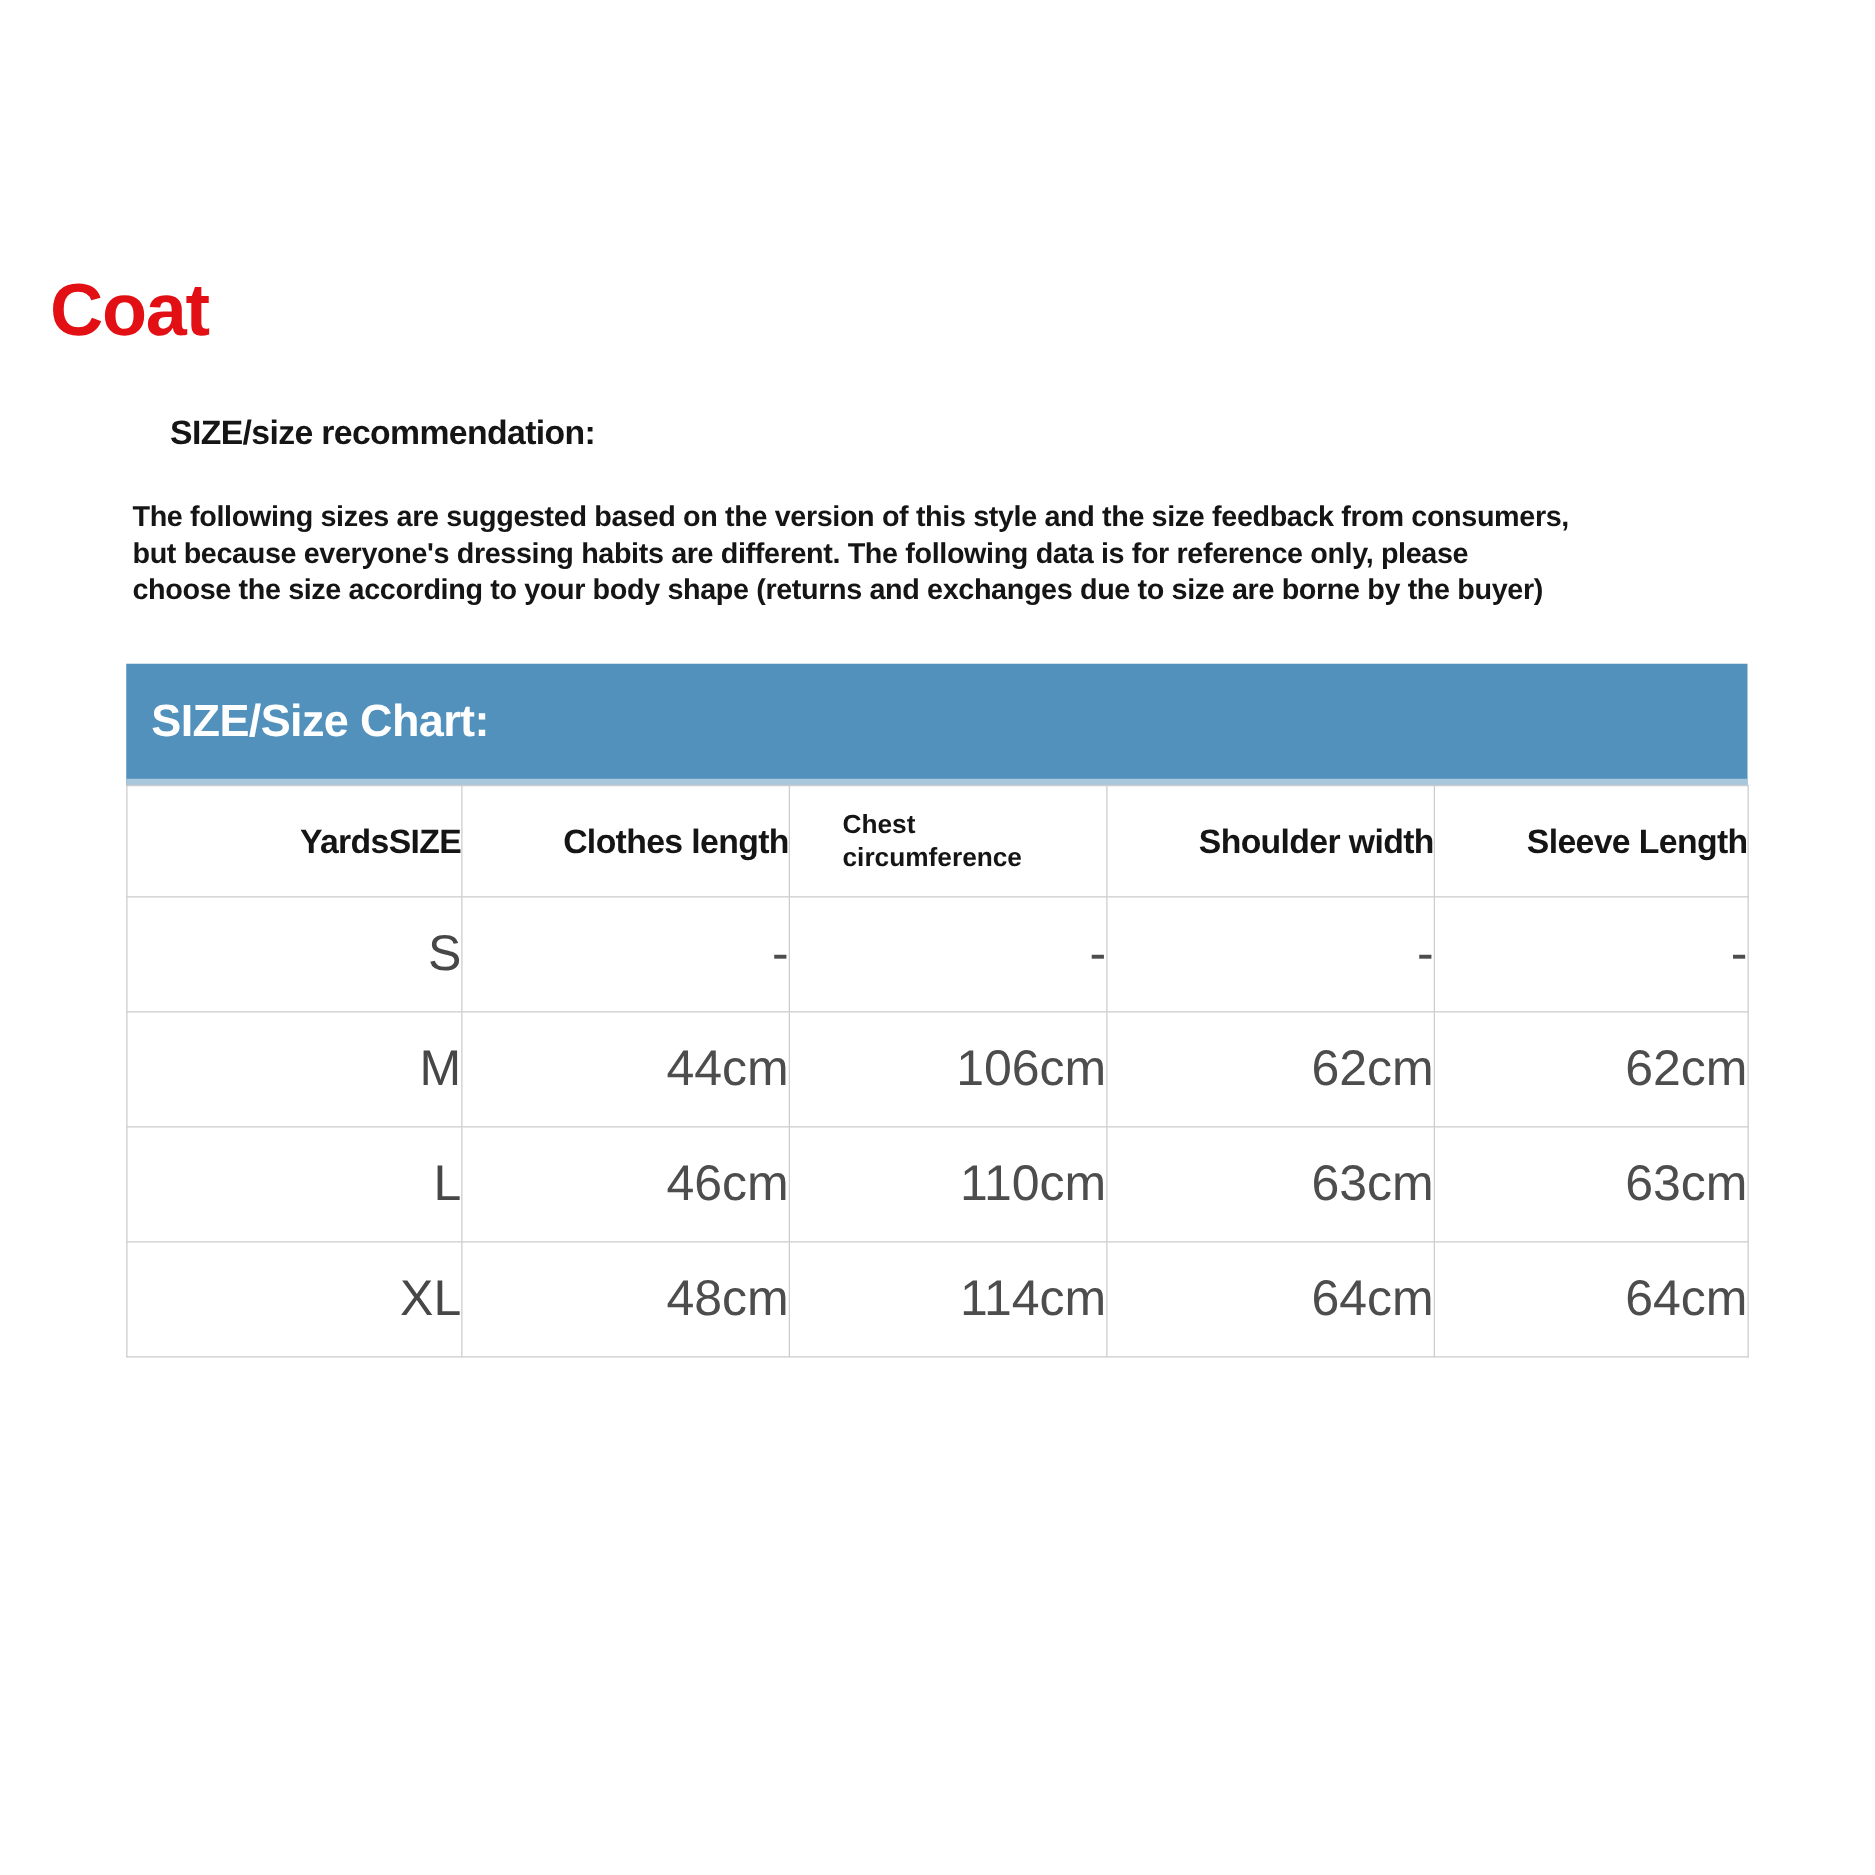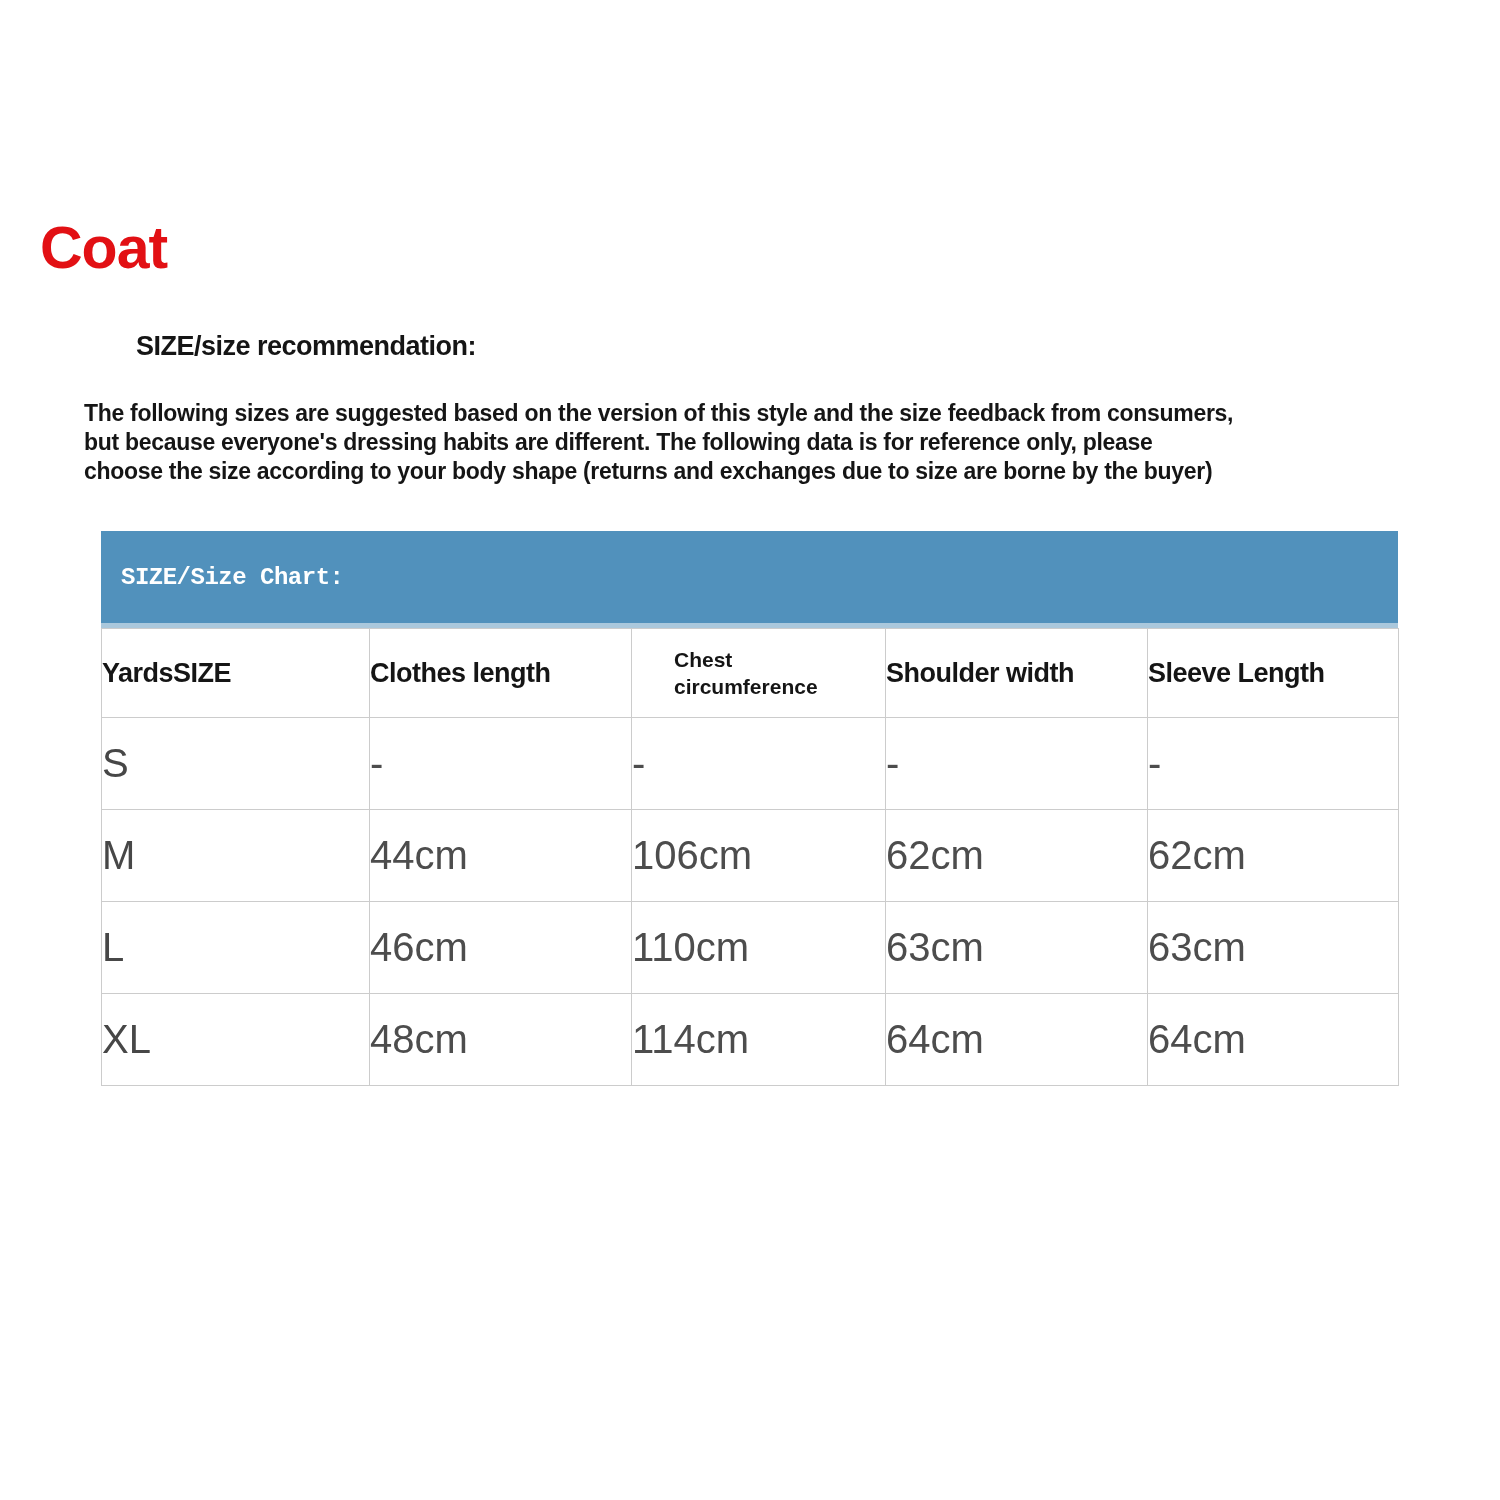--- a/index.html
+++ b/index.html
@@ -27,21 +27,21 @@
     left: 97px;
     top: 331px;
     font-size: 27px;
     font-weight: 700;
     color: #151515;
     letter-spacing: -0.5px;
     margin-left: 39px;
   }
   .rec-text {
     position: absolute;
-    left: 84px;
+    left: 106px;
     top: 399px;
     font-size: 23px;
     line-height: 29px;
     font-weight: 700;
     color: #151515;
     letter-spacing: -0.3px;
     white-space: nowrap;
   }
   .chart {
     position: absolute;
@@ -53,35 +53,34 @@
     box-sizing: border-box;
     height: 97px;
     background: #5191bc;
     border-bottom: 5px solid #aac8dc;
     display: flex;
     align-items: center;
     padding-left: 20px;
   }
   .chart-banner span {
     color: #ffffff;
-    font-size: 24px;
+    font-size: 36px;
     font-weight: 700;
     letter-spacing: -0.5px;
-    font-family: Liberation Mono, monospace;
   }
   table.size-table {
     width: 1297px;
     border-collapse: collapse;
     table-layout: fixed;
     background: #ffffff;
   }
   table.size-table th,
   table.size-table td {
     border: 1px solid #cccccc;
-    text-align: left;
+    text-align: right;
     vertical-align: middle;
     padding: 0;
   }
   table.size-table thead tr { height: 89px; }
   table.size-table tbody tr { height: 92px; }
   th.col-header {
     font-size: 27px;
     font-weight: 700;
     color: #151515;
     letter-spacing: -0.5px;

